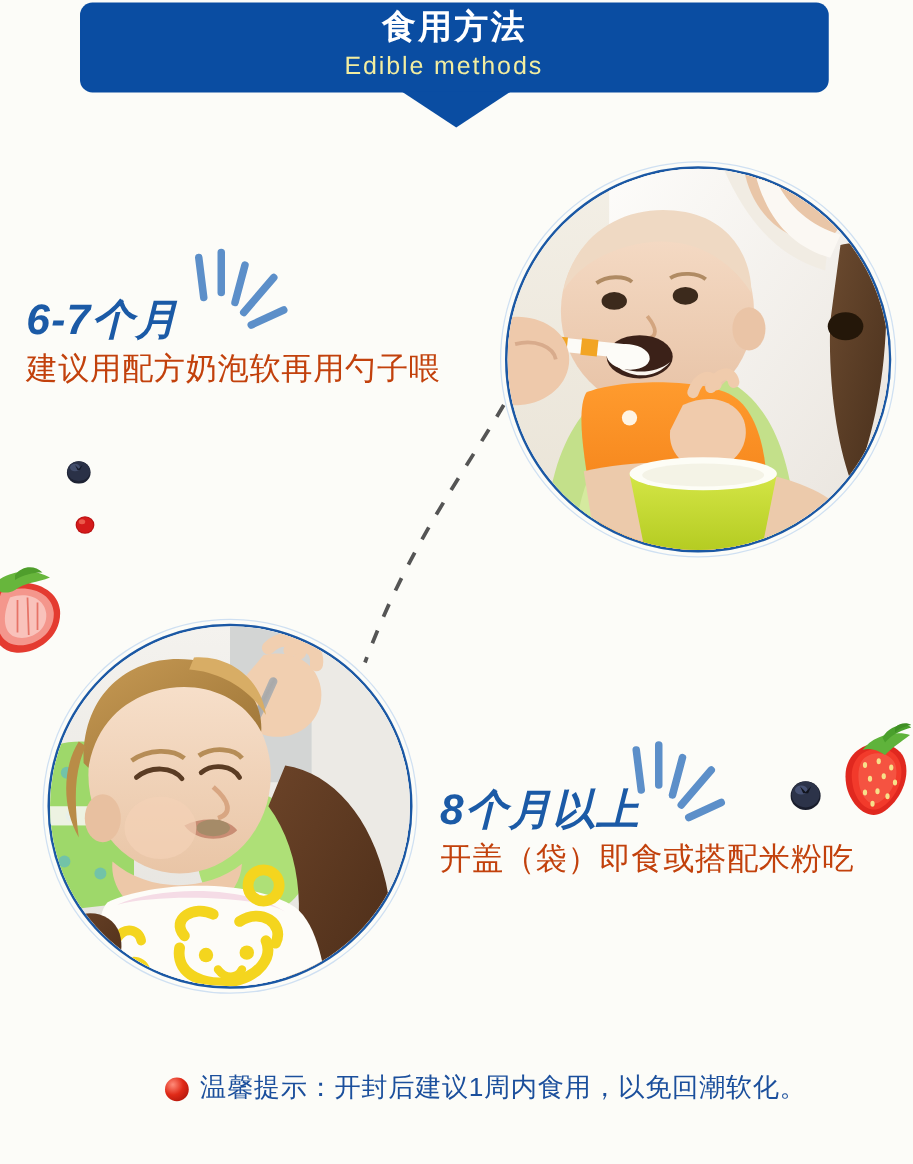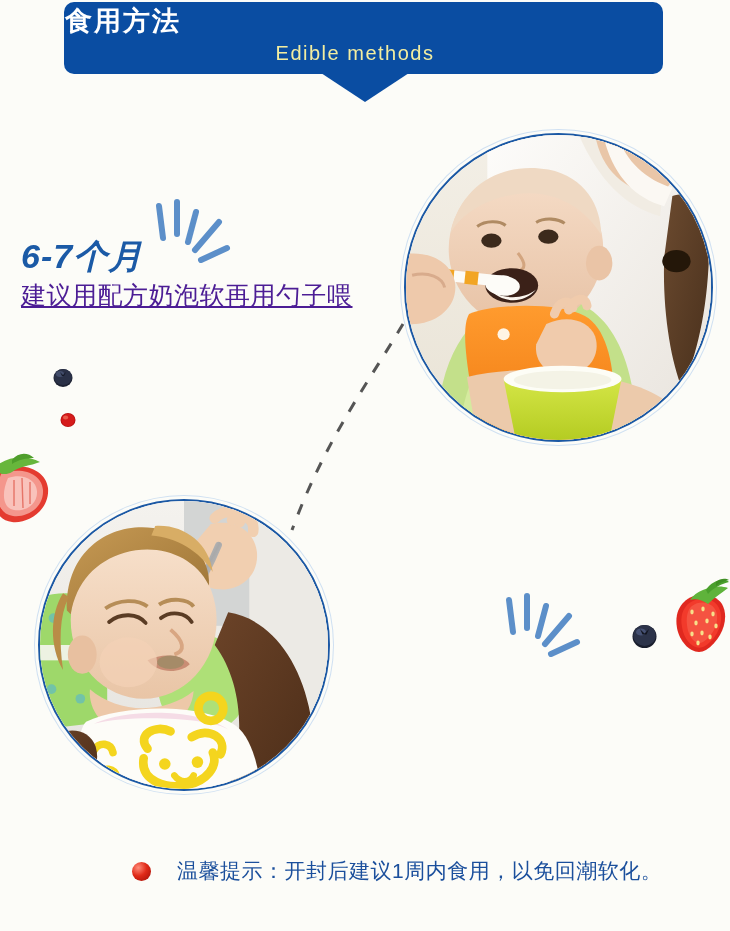--- a/index.html
+++ b/index.html
@@ -12,21 +12,21 @@
   }
   .page{position:relative;width:730px;height:931px;overflow:hidden;background:#fcfcf8;}
 
   
   .banner{
     position:absolute;left:65px;top:3px;width:597px;height:70px;
     background:#0a4da2;border-radius:9px;
     box-shadow:0 0 0 1px #0a4da2;
   }
   .banner-cn{
-    position:absolute;left:0;right:0;top:2px;text-align:left;
+    position:absolute;left:0;right:0;top:2px;text-align:center;
     color:#ffffff;font-size:27px;font-weight:bold;letter-spacing:2px;
     line-height:32px;
   }
   .banner-en{
     position:absolute;left:0;right:17px;top:38px;text-align:center;
     color:#f2eda0;font-size:20px;letter-spacing:1.5px;line-height:24px;
     font-weight:normal;
   }
   .banner-notch{
     position:absolute;left:50%;top:73px;transform:translateX(-50%);
@@ -37,22 +37,22 @@
   }
 
   
   .block-a{position:absolute;left:21px;top:236px;}
   .block-b{position:absolute;left:352px;top:628px;}
   .age{
     color:#1b5aa6;font-size:34px;font-weight:bold;letter-spacing:1px;
     line-height:40px;white-space:nowrap;font-style:italic;
   }
   .desc{
-    color:#4c1d95;font-size:25px;line-height:34px;letter-spacing:0.5px;
-    white-space:nowrap;margin-top:2px;text-decoration:underline;
+    color:#c2410c;font-size:25px;line-height:34px;letter-spacing:0.5px;
+    white-space:nowrap;margin-top:2px;
   }
 
   
   .sparkle{position:absolute;width:96px;height:80px;pointer-events:none;}
   .sp-a{left:147px;top:198px;}
   .sp-b{left:497px;top:592px;}
 
   
   .photo{
     position:absolute;border-radius:50%;overflow:hidden;
@@ -70,21 +70,21 @@
   .fruit{position:absolute;}
   .blueberry-1{left:53px;top:368px;width:20px;height:19px;}
   .redberry-1{left:60px;top:412px;width:16px;height:16px;}
   .strawberry-half{left:-8px;top:452px;width:62px;height:72px;}
   .blueberry-2{left:632px;top:624px;width:25px;height:24px;}
   .strawberry-whole{left:672px;top:578px;width:58px;height:76px;}
 
   
   .tip{
     position:absolute;left:132px;top:858px;
-    display:flex;align-items:center;gap:26px;
+    display:flex;align-items:center;gap:9px;
   }
   .tip-dot{
     width:19px;height:19px;border-radius:50%;
     background:radial-gradient(circle at 33% 30%, #ff8c7a 0%, #e02a18 45%, #9d0d06 100%);
     flex:0 0 auto;
   }
   .tip-text{
     color:#1b4f9c;font-size:21px;letter-spacing:0.5px;white-space:nowrap;
     line-height:26px;
   }
@@ -110,20 +110,24 @@
       <g stroke="#5c8fc9" stroke-linecap="round" fill="none">
         <line x1="12" y1="8" x2="16" y2="40" stroke-width="6"></line>
         <line x1="30" y1="4" x2="30" y2="36" stroke-width="6"></line>
         <line x1="49" y1="14" x2="41" y2="44" stroke-width="6"></line>
         <line x1="72" y1="24" x2="48" y2="52" stroke-width="6"></line>
         <line x1="80" y1="50" x2="54" y2="62" stroke-width="6"></line>
       </g>
     </svg>
   </div>
 
+  <div class="block-b">
+    <div class="age">8个月以上</div>
+    <div class="desc">开盖（袋）即食或搭配米粉吃</div>
+  </div>
 
   <div class="sparkle sp-b">
     <svg viewBox="0 0 96 80">
       <g stroke="#5c8fc9" stroke-linecap="round" fill="none">
         <line x1="12" y1="8" x2="16" y2="40" stroke-width="6"></line>
         <line x1="30" y1="4" x2="30" y2="36" stroke-width="6"></line>
         <line x1="49" y1="14" x2="41" y2="44" stroke-width="6"></line>
         <line x1="72" y1="24" x2="48" y2="52" stroke-width="6"></line>
         <line x1="80" y1="50" x2="54" y2="62" stroke-width="6"></line>
       </g>

